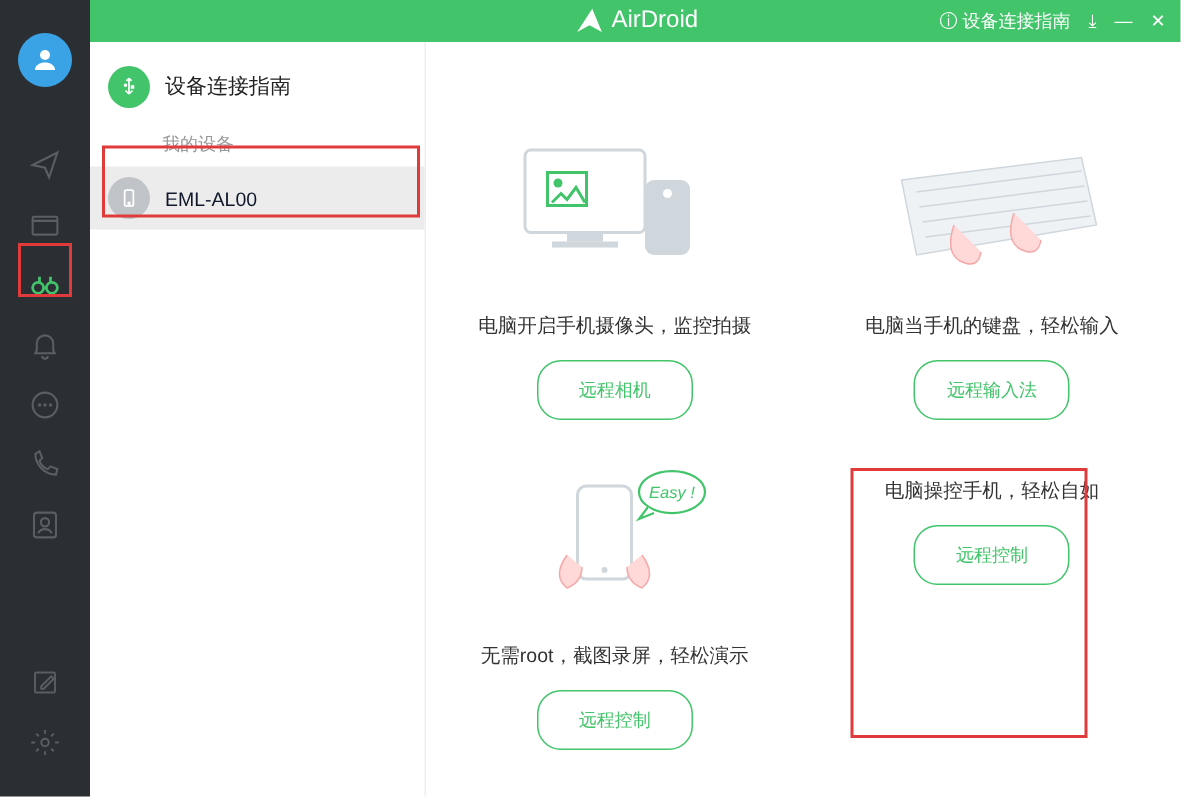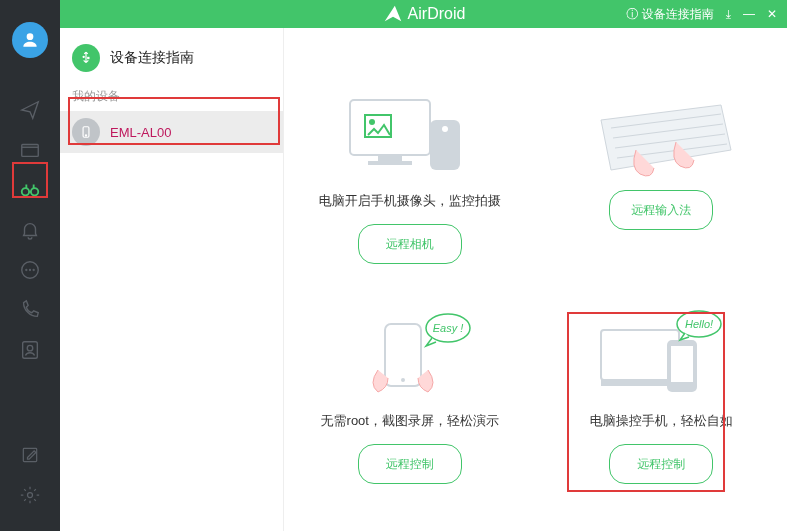--- a/index.html
+++ b/index.html
@@ -16,30 +16,30 @@
   .header { position: absolute; left: 60px; top: 0; right: 0; height: 28px; background: #42c56a; display: flex; align-items: center; justify-content: center; color: #fff; }
   .header-title { display: flex; align-items: center; font-size: 16px; font-weight: 500; }
   .header-title svg { margin-right: 4px; }
   .header-right { position: absolute; right: 10px; display: flex; align-items: center; font-size: 12px; gap: 12px; }
   .header-right span { cursor: pointer; }
 
   .sidebar { position: absolute; left: 60px; top: 28px; width: 224px; height: calc(100% - 28px); background: #fff; border-right: 1px solid #eee; }
   .sidebar-top { display: flex; align-items: center; padding: 16px 12px 12px 12px; }
   .usb-circle { width: 28px; height: 28px; border-radius: 50%; background: #42c56a; display: flex; align-items: center; justify-content: center; margin-right: 10px; }
   .sidebar-top-label { font-size: 14px; color: #222; }
-  .section-label { font-size: 12px; color: #999; padding: 4px 12px 6px 12px; }
+  .section-label { font-size: 12px; color: #999; padding: 4px 12px 6px 12px; margin-left: 36px; }
   .device-row { display: flex; align-items: center; height: 42px; background: #ececec; padding-left: 12px; }
   .device-circle { width: 28px; height: 28px; border-radius: 50%; background: #c0c4c8; display: flex; align-items: center; justify-content: center; margin-right: 10px; }
-  .device-label { font-size: 13px; color: #be185d; }
+  .device-label { font-size: 13px; color: #0f172a; }
   .device-highlight { position: absolute; left: 68px; top: 97px; width: 212px; height: 48px; border: 2px solid #e03a3a; }
 
   .main { position: absolute; left: 284px; top: 28px; right: 0; bottom: 0; padding-top: 52px; display: flex; flex-wrap: wrap; justify-content: space-around; align-content: flex-start; }
   .card { width: 240px; height: 220px; display: flex; flex-direction: column; align-items: center; }
   .card-illus { width: 160px; height: 110px; display: flex; align-items: center; justify-content: center; }
-  .card-desc { font-size: 13px; color: #333; margin: 2px 0 14px 0; text-align:center; }
+  .card-desc { font-size: 13px; color: #333; margin: 18px 0 14px 0; text-align:center; }
   .card-btn { min-width: 104px; height: 40px; border: 1px solid #42c56a; color: #42c56a; border-radius: 16px; background: #fff; font-size: 12px; display:flex; align-items:center; justify-content:center; cursor:pointer; }
   .card-highlight { position: absolute; left: 567px; top: 312px; width: 158px; height: 180px; border: 2px solid #e03a3a; }
   .win-icon { font-size:12px; cursor:pointer; }
 </style>
 </head>
 <body>
 
 <div class="left-nav">
   <div class="avatar">
     <svg width="20" height="20" viewBox="0 0 24 24">
@@ -173,49 +173,39 @@
         <g stroke="#cfd6dc">
           <line x1="30" y1="48" x2="140" y2="34"></line>
             <line x1="32" y1="58" x2="142" y2="44"></line>
           <line x1="34" y1="68" x2="144" y2="54"></line>
             <line x1="36" y1="78" x2="146" y2="64"></line>
         </g>
         <path d="M55 70 q-6 18 4 24 q12 6 14 -6" fill="#ffd8d8" stroke="#f5a8a8"></path>
         <path d="M95 62 q-6 18 4 24 q12 6 14 -6" fill="#ffd8d8" stroke="#f5a8a8"></path>
       </svg>
     </div>
+    <div class="card-desc">电脑当手机的键盘，轻松输入</div>
     <button class="card-btn">远程输入法</button>
   </div>
 
   <div class="card">
     <div class="card-illus">
       <svg width="160" height="110" viewBox="0 0 160 110">
         <rect x="55" y="24" width="36" height="62" rx="6" fill="#fff" stroke="#cfd6dc" stroke-width="2"></rect>
         <circle cx="73" cy="80" r="2" fill="#cfd6dc"></circle>
         <path d="M48 70 q-10 14 0 22 q10 -4 10 -14" fill="#ffd8d8" stroke="#f5a8a8"></path>
         <path d="M98 70 q10 14 0 22 q-10 -4 -10 -14" fill="#ffd8d8" stroke="#f5a8a8"></path>
         <ellipse cx="118" cy="28" rx="22" ry="14" fill="#fff" stroke="#42c56a" stroke-width="1.5"></ellipse>
         <path d="M102 38 l-6 8 l10 -4" fill="#fff" stroke="#42c56a" stroke-width="1.5"></path>
         <text x="118" y="32" text-anchor="middle" font-size="11" font-style="italic" fill="#42c56a">Easy !</text>
       </svg>
     </div>
     <div class="card-desc">无需root，截图录屏，轻松演示</div>
     <button class="card-btn">远程控制</button>
   </div>
 
   <div class="card">
-    <div class="card-illus">
-      <svg width="160" height="110" viewBox="0 0 160 110">
-        <rect x="20" y="30" width="78" height="50" rx="3" fill="none" stroke="#cfd6dc" stroke-width="2"></rect>
-        <rect x="20" y="80" width="78" height="6" fill="#cfd6dc"></rect>
-        <rect x="86" y="40" width="30" height="52" rx="5" fill="#cfd6dc"></rect>
-        <rect x="90" y="46" width="22" height="36" fill="#fff"></rect>
-        <ellipse cx="118" cy="24" rx="22" ry="13" fill="#fff" stroke="#42c56a" stroke-width="1.5"></ellipse>
-        <path d="M104 33 l-5 7 l9 -3" fill="#fff" stroke="#42c56a" stroke-width="1.5"></path>
-        <text x="118" y="28" text-anchor="middle" font-size="11" font-style="italic" fill="#42c56a">Hello!</text>
-      </svg>
-    </div>
     <div class="card-desc">电脑操控手机，轻松自如</div>
     <button class="card-btn">远程控制</button>
   </div>
 
 </div>
 <div class="card-highlight"></div>
 
 </body></html>

